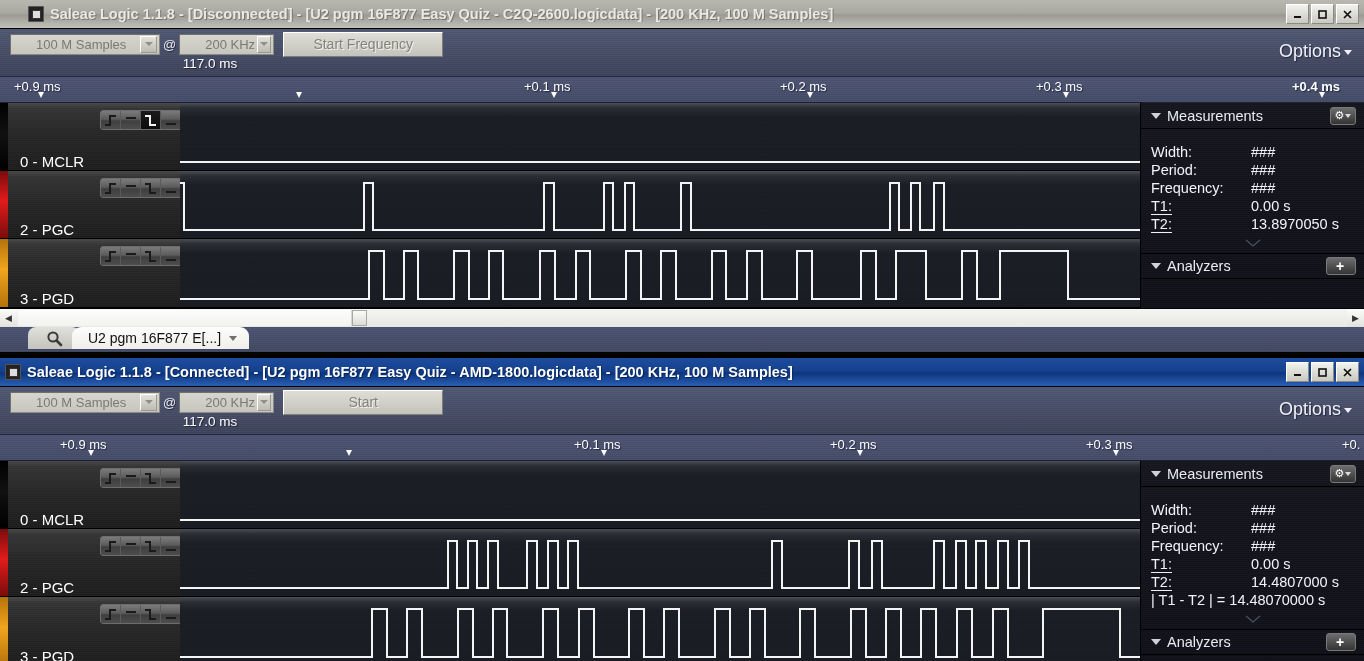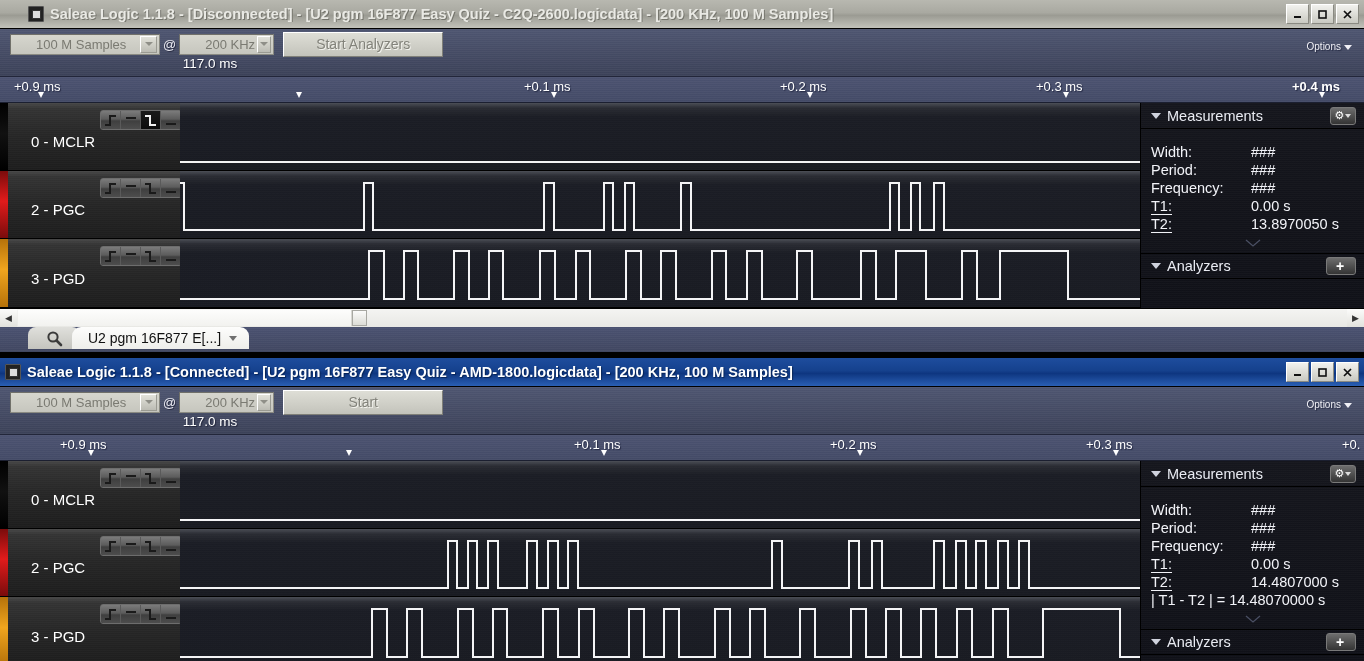--- a/index.html
+++ b/index.html
@@ -89,21 +89,21 @@
     background: linear-gradient(to bottom, #dedeD6, #c3c3bb);
     border: 1px solid #7f7f78; border-top-color: #fff; border-left-color: #fff;
     color: #83837b; font-size: 14px; display: flex; align-items: center; justify-content: center;
     text-shadow: 1px 1px 0 #f3f3ee;
   }
   .ms-label {
     position: absolute; left: 0; top: 27px; width: 420px; text-align: center;
     color: #ffffff; font-size: 13.5px; text-shadow: 1px 1px 1px #20243a;
   }
   .options {
-    position: absolute; right: 12px; top: 12px; color: #f0f0f6; font-size: 10px;
+    position: absolute; right: 12px; top: 12px; color: #f0f0f6; font-size: 18px;
     text-shadow: 1px 1px 1px #232840;
   }
   .options .caret {
     display: inline-block; width: 0; height: 0; margin-left: 3px;
     border-left: 4px solid transparent; border-right: 4px solid transparent;
     border-top: 5px solid #f0f0f6; vertical-align: middle;
   }
 
   
   .timeline {
@@ -123,21 +123,21 @@
 
   
   .graph { position: relative; background: #0f1117; }
   .chanrow { position: relative; display: flex; }
   .chanhead {
     width: 180px; flex: 0 0 180px; position: relative;
     background:
       repeating-linear-gradient(0deg, rgba(255,255,255,.02) 0 1px, transparent 1px 2px),
       linear-gradient(to bottom, #474747 0px, #333333 6px, #262626 50%, #1d1d1d 100%);
     border-bottom: 1px solid #000;
-    display: flex; align-items: center; gap: 11px;
+    display: flex; align-items: flex-end;
   }
   .cbar { width: 8px; flex: 0 0 8px; align-self: stretch; }
   .clabel {
     color: #ffffff; font-size: 15px; padding: 10px 0 0 12px; white-space: nowrap;
   }
   .trigbtns {
     position: absolute; left: 100px; top: 7px;
     display: flex; height: 20px;
     border: 1px solid #6d6d6d; border-radius: 3px; overflow: hidden;
     background: linear-gradient(to bottom, #6e6e6e, #3a3a3a);
@@ -300,21 +300,21 @@
             <i></i>
           </span>
       </div>
       <span class="at-sign">@</span>
       <div class="combo" id="w1-rate">
         <span class="cval">200 KHz</span>
         <span class="arrow">
             <i></i>
           </span>
       </div>
-      <div class="startbtn">Start Analyzers</div>
+      <div class="startbtn">Start Frequency</div>
     </div>
     <div class="ms-label">117.0 ms</div>
     <div class="options"><span>Options</span><span class="caret"></span></div>
   </div>
 
   <div class="timeline" id="w1-timeline">
       <div class="tick" style="left: 14px;">+0.9 ms</div>
       <div class="tickmark" style="left: 38px;"></div>
       <div class="tick" style="left: 524px;">+0.1 ms</div>
       <div class="tickmark" style="left: 551px;"></div>

